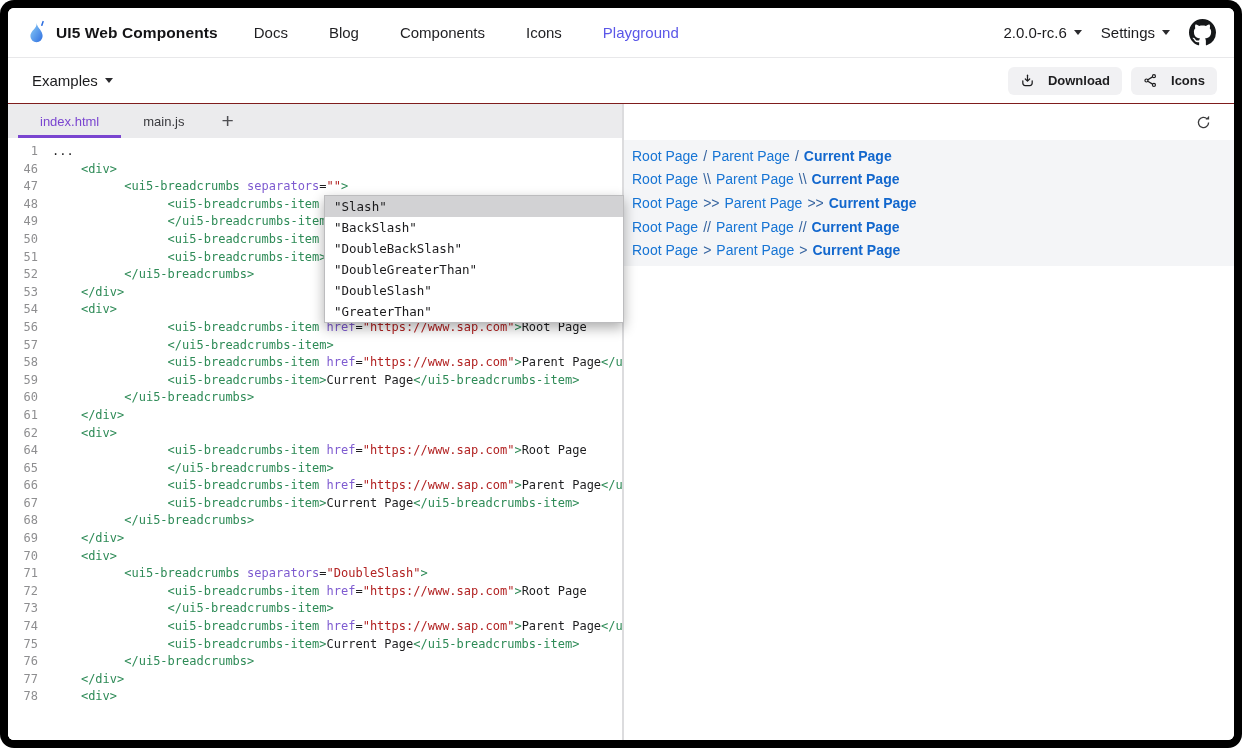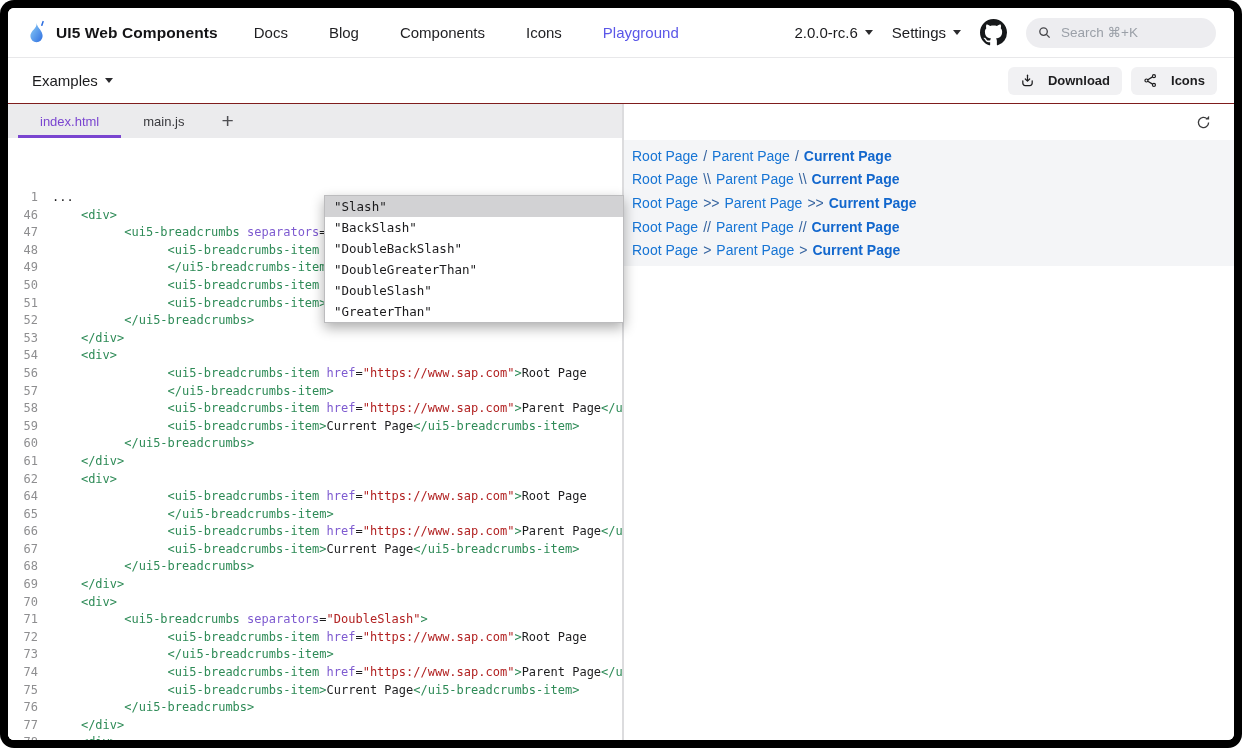--- a/index.html
+++ b/index.html
@@ -49,21 +49,21 @@
   .examples { display:flex; align-items:center; font-size:15px; color:#1b1b1d; cursor:pointer; }
   .tb-right { margin-left:auto; display:flex; gap:9px; }
   .btn {
     display:flex; align-items:center; gap:13px; height:28px; padding:0 12px;
     background:#f1f1f3; border:0; border-radius:6px; cursor:pointer;
     font-weight:700; font-size:13px; color:#1d1d1f; font-family:inherit;
   }
 
   
   .main { flex:1; display:flex; min-height:0; }
-  .editor { width:614px; flex:none; position:relative; display:flex; flex-direction:column; background:#fff;gap:46px; }
+  .editor { width:614px; flex:none; position:relative; display:flex; flex-direction:column; background:#fff; }
   .divider { width:2px; flex:none; background:#dcdcde; }
   .preview { flex:1; display:flex; flex-direction:column; background:#fff; min-width:0; }
 
   
   .tabbar { height:34px; flex:none; background:#ebebed; display:flex; align-items:stretch; padding-left:10px; }
   .tab { padding:0 22px; display:flex; align-items:center; font-size:13px; color:#3a3a3e; position:relative; cursor:pointer; }
   .tab.active { color:#7a45d0; }
   .tab.active::after { content:""; position:absolute; left:0; right:0; bottom:0; height:3px; background:#7a45d0; }
   .tab-add { padding:0 15px; font-size:21px; font-weight:400; color:#4f4f53; display:flex; align-items:center; cursor:pointer; }
 
@@ -135,29 +135,20 @@
         </span>
         <span class="menu-trigger">
           <span>Settings</span>
           <span class="caret"></span>
         </span>
         <span class="gh">
           <svg width="27" height="27" viewBox="0 0 24 24">
             <path fill="#16181a" d="M12 0C5.37 0 0 5.37 0 12c0 5.31 3.435 9.795 8.205 11.385.6.105.825-.255.825-.57 0-.285-.015-1.23-.015-2.235-3.015.555-3.795-.735-4.035-1.41-.135-.345-.72-1.41-1.23-1.695-.42-.225-1.02-.78-.015-.795.945-.015 1.62.87 1.845 1.23 1.08 1.815 2.805 1.305 3.495.99.105-.78.42-1.305.765-1.605-2.67-.3-5.46-1.335-5.46-5.925 0-1.305.465-2.385 1.23-3.225-.12-.3-.54-1.53.12-3.18 0 0 1.005-.315 3.3 1.23.96-.27 1.98-.405 3-.405s2.04.135 3 .405c2.295-1.56 3.3-1.23 3.3-1.23.66 1.65.24 2.88.12 3.18.765.84 1.23 1.905 1.23 3.225 0 4.605-2.805 5.625-5.475 5.925.435.375.81 1.095.81 2.22 0 1.605-.015 2.895-.015 3.3 0 .315.225.69.825.57A12.02 12.02 0 0 0 24 12c0-6.63-5.37-12-12-12z"></path>
           </svg>
         </span>
-        <div class="search">
-          <span style="display:flex;">
-            <svg width="15" height="15" viewBox="0 0 24 24">
-              <circle cx="10.5" cy="10.5" r="6" stroke="#4a4a4e" stroke-width="2.2" fill="none"></circle>
-              <path d="M15 15l5.2 5.2" stroke="#4a4a4e" stroke-width="2.2"></path>
-            </svg>
-          </span>
-          <input type="text" placeholder="Search ⌘+K" style="">
-        </div>
       </div>
     </header>
 
     <div class="toolbar">
       <div class="examples">
         <span>Examples</span>
         <span class="caret"></span>
       </div>
       <div class="tb-right">
         <button class="btn">

